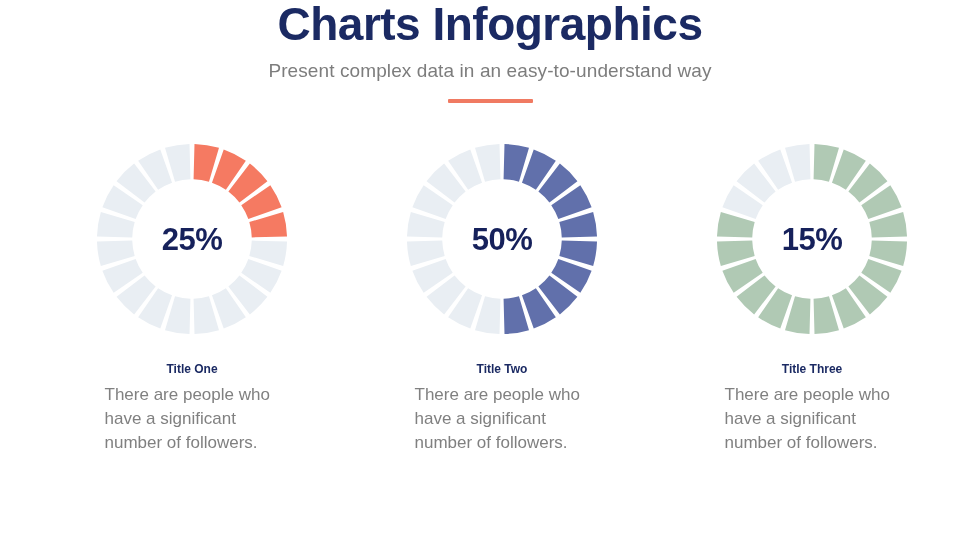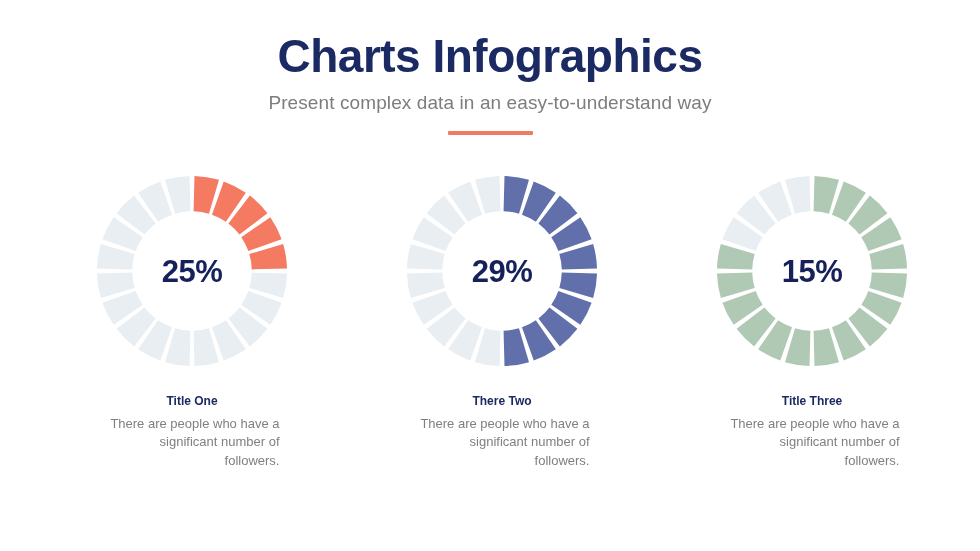--- a/index.html
+++ b/index.html
@@ -17,21 +17,20 @@
   .slide {
     width: 980px;
     height: 551px;
     position: relative;
     box-sizing: border-box;
   }
 
   
   .header {
     text-align: center;
-    padding-top: 32px;
   }
   .main-title {
     font-size: 46px;
     font-weight: bold;
     color: #1b2a63;
     letter-spacing: -0.5px;
     line-height: 1.05;
     margin: 0;
   }
   .subtitle {
@@ -92,23 +91,23 @@
   }
   .item-title {
     font-size: 12px;
     font-weight: bold;
     color: #1b2a63;
     margin-top: 25px;
     text-align: center;
     line-height: 1.2;
   }
   .item-desc {
-    font-size: 13px;
+    font-size: 17px;
     color: #808080;
-    text-align: right;
+    text-align: left;
     line-height: 1.42;
     margin-top: 6px;
     width: 175px;
   }
 </style>
 </head>
 <body>
 
 <div class="slide">
 
@@ -170,24 +169,24 @@
             <path d="M 40.95 176.96 A 97 97 0 0 1 23.04 159.05 L 51.61 137.13 A 61 61 0 0 0 62.87 148.39 Z" fill="#e9eef3"></path>
             <path d="M 20.06 154.94 A 97 97 0 0 1 8.56 132.38 L 42.50 120.36 A 61 61 0 0 0 49.73 134.55 Z" fill="#e9eef3"></path>
             <path d="M 6.99 127.55 A 97 97 0 0 1 3.03 102.54 L 39.02 101.60 A 61 61 0 0 0 41.51 117.32 Z" fill="#e9eef3"></path>
             <path d="M 3.03 97.46 A 97 97 0 0 1 6.99 72.45 L 41.51 82.68 A 61 61 0 0 0 39.02 98.40 Z" fill="#e9eef3"></path>
             <path d="M 8.56 67.62 A 97 97 0 0 1 20.06 45.06 L 49.73 65.45 A 61 61 0 0 0 42.50 79.64 Z" fill="#e9eef3"></path>
             <path d="M 23.04 40.95 A 97 97 0 0 1 40.95 23.04 L 62.87 51.61 A 61 61 0 0 0 51.61 62.87 Z" fill="#e9eef3"></path>
             <path d="M 45.06 20.06 A 97 97 0 0 1 67.62 8.56 L 79.64 42.50 A 61 61 0 0 0 65.45 49.73 Z" fill="#e9eef3"></path>
             <path d="M 72.45 6.99 A 97 97 0 0 1 97.46 3.03 L 98.40 39.02 A 61 61 0 0 0 82.68 41.51 Z" fill="#e9eef3"></path>
           </svg>
         <div class="donut-center">
-          <span class="donut-value">29%</span>
+          <span class="donut-value">50%</span>
         </div>
       </div>
-      <div class="item-title">There Two</div>
+      <div class="item-title">Title Two</div>
       <div class="item-desc">There are people who have a significant number of followers.</div>
     </div>
 
     <div class="chart-card">
       <div class="donut-wrap">
         <svg viewBox="0 0 200 200">
             <path d="M 102.54 3.03 A 97 97 0 0 1 127.55 6.99 L 117.32 41.51 A 61 61 0 0 0 101.60 39.02 Z" fill="#b0c9b4"></path>
             <path d="M 132.38 8.56 A 97 97 0 0 1 154.94 20.06 L 134.55 49.73 A 61 61 0 0 0 120.36 42.50 Z" fill="#b0c9b4"></path>
             <path d="M 159.05 23.04 A 97 97 0 0 1 176.96 40.95 L 148.39 62.87 A 61 61 0 0 0 137.13 51.61 Z" fill="#b0c9b4"></path>
             <path d="M 179.94 45.06 A 97 97 0 0 1 191.44 67.62 L 157.50 79.64 A 61 61 0 0 0 150.27 65.45 Z" fill="#b0c9b4"></path>

